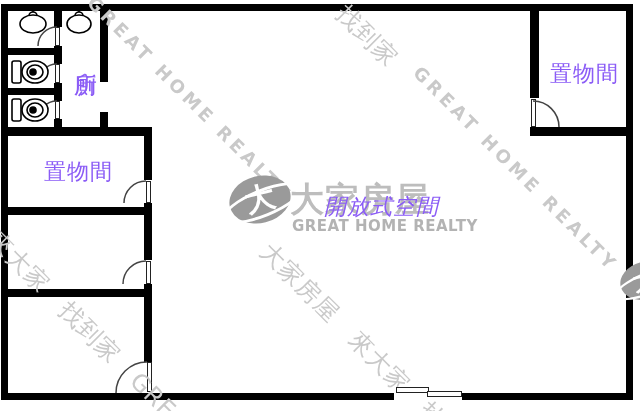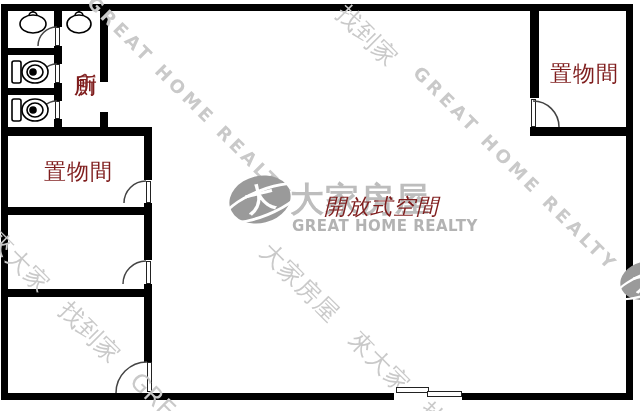--- a/index.html
+++ b/index.html
@@ -2,21 +2,21 @@
 <html><head>
 <meta charset="utf-8">
 <style>
   html,body{margin:0;padding:0;background:#fff;}
   #frame{
     position:relative;width:640px;height:411px;background:#ffffff;
     overflow:hidden;font-family:"DejaVu Sans",sans-serif;
   }
   .wall{position:absolute;background:#000;}
   .door-panel{position:absolute;background:#fff;border:1px solid #222;box-sizing:border-box;}
-  .room-label{position:absolute;color:#7f1d1d;white-space:nowrap;letter-spacing:1px;z-index:5;}
+  .room-label{position:absolute;color:#8b5cf6;white-space:nowrap;letter-spacing:1px;z-index:5;}
   .v-label{writing-mode:vertical-rl;text-orientation:upright;letter-spacing:2px;}
   .wm{position:absolute;color:#c9c9c9;white-space:nowrap;z-index:1;}
   .wm-diag{transform:rotate(45deg);transform-origin:0 0;}
   .wm-lat{font-weight:bold;letter-spacing:4px;font-size:18px;}
   .wm-cjk{font-size:24px;letter-spacing:1px;}
   .wm-brand-cn{font-size:34px;font-weight:bold;letter-spacing:1px;color:#bdbdbd;}
   .wm-brand-en{font-size:15px;font-weight:bold;letter-spacing:0.5px;color:#b3b3b3;}
   .wm-logo{position:absolute;z-index:1;}
   .wm-logo-body{position:absolute;inset:0;background:#9a9a9a;border-radius:50%;
     transform:rotate(-14deg);display:flex;align-items:center;justify-content:center;

